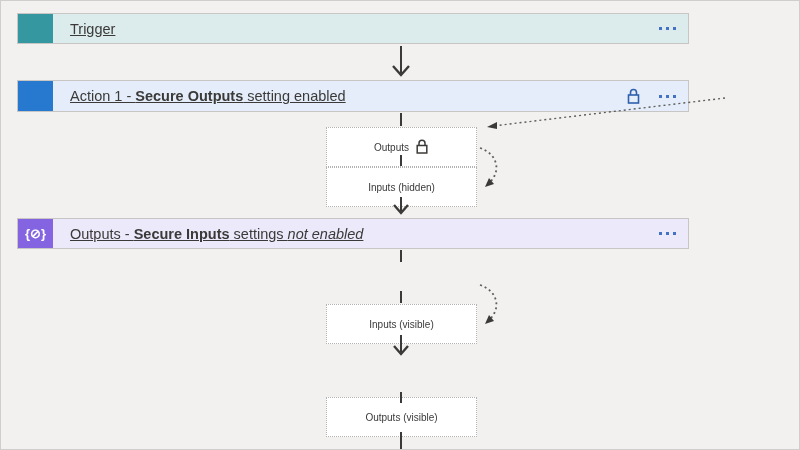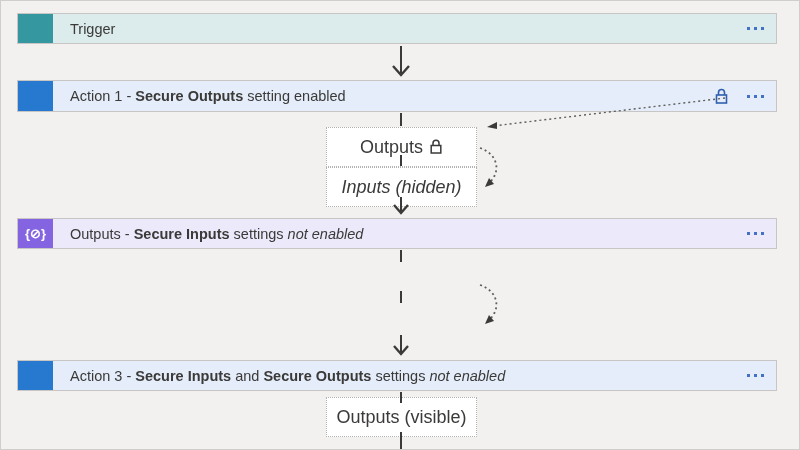--- a/index.html
+++ b/index.html
@@ -12,42 +12,42 @@
     --box-border:#b3b2b1; --box-bg:#ffffff; --text:#3b3a39;
   }
   *{margin:0;padding:0;box-sizing:border-box;}
   html,body{background:#fff;}
   .canvas{
     position:relative;width:800px;height:450px;overflow:hidden;
     background:var(--canvas-bg);border:1px solid var(--frame-border);
     font-family:"Liberation Sans",sans-serif;color:var(--text);
   }
   .bar{
-    position:absolute;left:16px;width:760px;display:flex;align-items:center;
-    border:1px solid var(--bar-border);font-size:14.5px;z-index:1;
+    position:absolute;left:16px;width:672px;display:flex;align-items:center;
+    border:1px solid var(--bar-border);font-size:14.5px;z-index:1;text-decoration:underline;
   }
   .bar .baricon{position:absolute;left:0;top:0;bottom:0;width:35px;display:flex;align-items:center;justify-content:center;color:#fff;font-size:13px;font-weight:bold;}
   .bar .barlabel{margin-left:52px;white-space:nowrap;}
   .bar .spacer{flex:1;}
   .seg-b{font-weight:700;}
   .seg-i{font-style:italic;}
   .dots{display:flex;gap:4px;align-items:center;margin-right:12px;cursor:pointer;}
   .dots i{display:block;width:3px;height:3px;background:var(--ellipsis);}
   .bar-lock{margin-right:18px;display:flex;align-items:center;}
   .trigger-bar{background:var(--trigger-bar-bg);}
   .trigger-bar .baricon{background:var(--trigger-icon);}
   .action-bar{background:var(--action-bar-bg);text-align:center;}
   .action-bar .baricon{background:var(--action-icon);}
   .compose-bar{background:var(--compose-bar-bg);}
   .compose-bar .baricon{background:var(--compose-icon);}
   .iobox{
     position:absolute;left:325px;width:151px;height:40px;z-index:1;
     background:var(--box-bg);border:1px dotted var(--box-border);
     display:flex;align-items:center;justify-content:center;gap:6px;
-    font-size:18px;white-space:nowrap;
+    font-size:10px;white-space:nowrap;
   }
   .overlay{position:absolute;left:0;top:0;width:800px;height:450px;z-index:5;pointer-events:none;}
   .solidline{stroke:var(--connector);stroke-width:2;fill:none;}
   .arrowhead{stroke:var(--connector);stroke-width:2.4;fill:none;}
   .dotline{stroke:var(--dotted);stroke-width:1.4;fill:none;stroke-dasharray:2 3;}
   .dotcurve{stroke:var(--dotted);stroke-width:1.8;fill:none;stroke-dasharray:2 3;}
   .dottip{fill:var(--connector);stroke:none;}
   .locksvg{display:block;}
 </style>
 </head>
@@ -86,47 +86,40 @@
   <div class="iobox" style="top:126px;">
     <span>Outputs</span>
     <span>
       <svg class="locksvg" width="14" height="16" viewBox="0 0 14 16">
         <path d="M4 6.5 V4.2 a3 3 0 0 1 6 0 V6.5" fill="none" stroke="var(--connector)" stroke-width="1.5"></path>
         <rect x="2.2" y="6.5" width="9.6" height="7.5" fill="none" stroke="var(--connector)" stroke-width="1.5"></rect>
       </svg>
     </span>
   </div>
 
-  <div class="iobox" style="top:166px;font-style:italic;">
+  <div class="iobox" style="top:166px;">
     <span>Inputs (hidden)</span>
   </div>
 
   <div class="bar compose-bar" style="top:217px;height:31px;">
     <div class="baricon">{⊘}</div>
     <span class="barlabel"><span>Outputs - </span><span class="seg-b">Secure Inputs</span><span> settings </span><span class="seg-i">not enabled</span></span>
     <span class="spacer"></span>
     <span class="dots">
         <i></i>
         <i></i>
         <i></i>
       </span>
   </div>
 
 
+  <div class="iobox" style="top:303px;">
+    <span>Inputs (visible)</span>
+  </div>
 
-  <div class="bar action-bar" style="top:359px;height:31px;">
-    <div class="baricon"></div>
-    <span class="barlabel"><span>Action 3 - </span><span class="seg-b">Secure Inputs</span><span> and </span><span class="seg-b">Secure Outputs</span><span> settings </span><span class="seg-i">not enabled</span></span>
-    <span class="spacer"></span>
-    <span class="dots">
-        <i></i>
-        <i></i>
-        <i></i>
-      </span>
-  </div>
 
   <div class="iobox" style="top:396px;">
     <span>Outputs (visible)</span>
   </div>
 
   <svg class="overlay" viewBox="0 0 800 450">
 
     <g>
       <line class="solidline" x1="400" y1="45" x2="400" y2="72"></line>
       <polyline class="arrowhead" points="392,65 400,74 408,65"></polyline>

